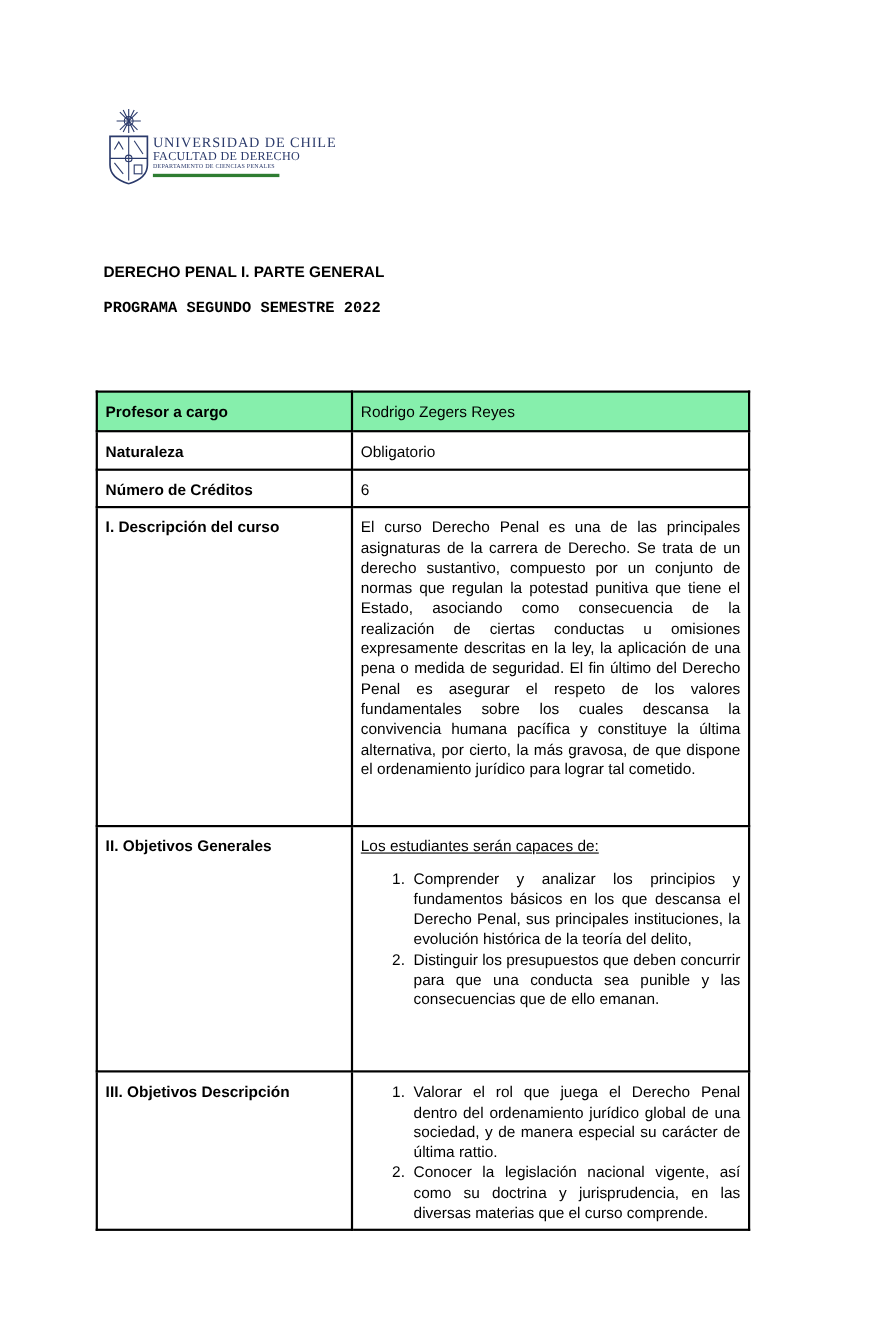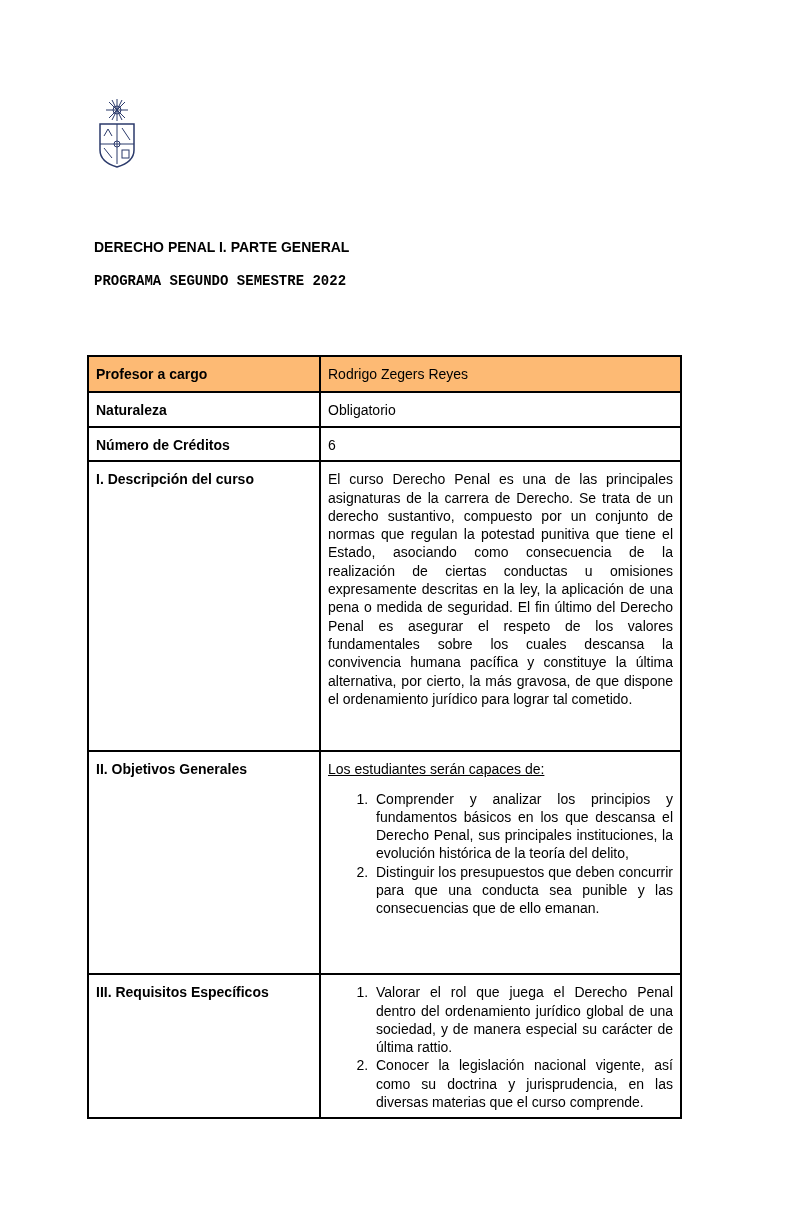--- a/index.html
+++ b/index.html
@@ -14,21 +14,21 @@
   .logo-bar { width: 115px; height: 3px; background: #2e7d32; margin-top: 2px; }
 
   .title { position: absolute; left: 94px; font-weight: bold; font-size: 14px; white-space: nowrap; }
   .t1 { top: 239px; }
   .t2 { top: 273px; font-family: Liberation Mono, monospace; }
 
   table.prog { position: absolute; left: 87px; top: 355px; width: 590px; border-collapse: collapse; table-layout: fixed; }
   table.prog td { border: 2px solid #000; vertical-align: top; font-size: 14px; line-height: 18.3px; padding: 8px 7px 6px 7px; }
   table.prog td.k { width: 216px; font-weight: bold; }
   table.prog td.v { width: 345px; }
-  tr.head td { background: #fdba74; }
+  tr.head td { background: #86efac; }
   .just { text-align: justify; }
   ol { margin: 0; padding: 0 0 0 44px; }
   ol li { text-align: justify; padding-left: 4px; }
   .lead { margin-bottom: 11px; text-decoration: underline; }
 </style>
 </head>
 <body>
 
 <div class="logo">
   <svg class="logo-emblem" viewBox="0 0 40 70">
@@ -43,20 +43,26 @@
       <path d="M3 26 H37 V52 Q37 64 20 69 Q3 64 3 52 Z" stroke-width="1.5"></path>
       <line x1="20" y1="26" x2="20" y2="66"></line>
         <line x1="3" y1="46" x2="37" y2="46"></line>
       <path d="M7 38 L11 31 L15 38"></path>
         <path d="M25 30 L33 42"></path>
       <circle cx="20" cy="46" r="3"></circle>
       <path d="M7 50 L15 60"></path>
         <rect x="25" y="52" width="7" height="8"></rect>
     </g>
   </svg>
+  <div class="logo-text">
+    <div class="logo-uni">UNIVERSIDAD DE CHILE</div>
+    <div class="logo-fac">FACULTAD DE DERECHO</div>
+    <div class="logo-dep">DEPARTAMENTO DE CIENCIAS PENALES</div>
+    <div class="logo-bar"></div>
+  </div>
 </div>
 
 <div class="title t1">DERECHO PENAL I. PARTE GENERAL</div>
 <div class="title t2">PROGRAMA SEGUNDO SEMESTRE 2022</div>
 
 <table class="prog">
   <tbody>
       <tr class="head" style="height:36px">
     <td class="k">Profesor a cargo</td>
     <td class="v">Rodrigo Zegers Reyes</td>
@@ -77,21 +83,21 @@
     <td class="k">II. Objetivos Generales</td>
     <td class="v">
       <div class="lead">Los estudiantes serán capaces de:</div>
       <ol>
         <li>Comprender y analizar los principios y fundamentos básicos en los que descansa el Derecho Penal, sus principales instituciones, la evolución histórica de la teoría del delito,</li>
         <li>Distinguir los presupuestos que deben concurrir para que una conducta sea punible y las consecuencias que de ello emanan.</li>
       </ol>
     </td>
   </tr>
   <tr style="height:140px">
-    <td class="k">III. Requisitos Específicos</td>
+    <td class="k">III. Objetivos Descripción</td>
     <td class="v">
       <ol>
         <li>Valorar el rol que juega el Derecho Penal dentro del ordenamiento jurídico global de una sociedad, y de manera especial su carácter de última rattio.</li>
         <li>Conocer la legislación nacional vigente, así como su doctrina y jurisprudencia, en las diversas materias que el curso comprende.</li>
       </ol>
     </td>
   </tr>
 </tbody>
   </table>
 

